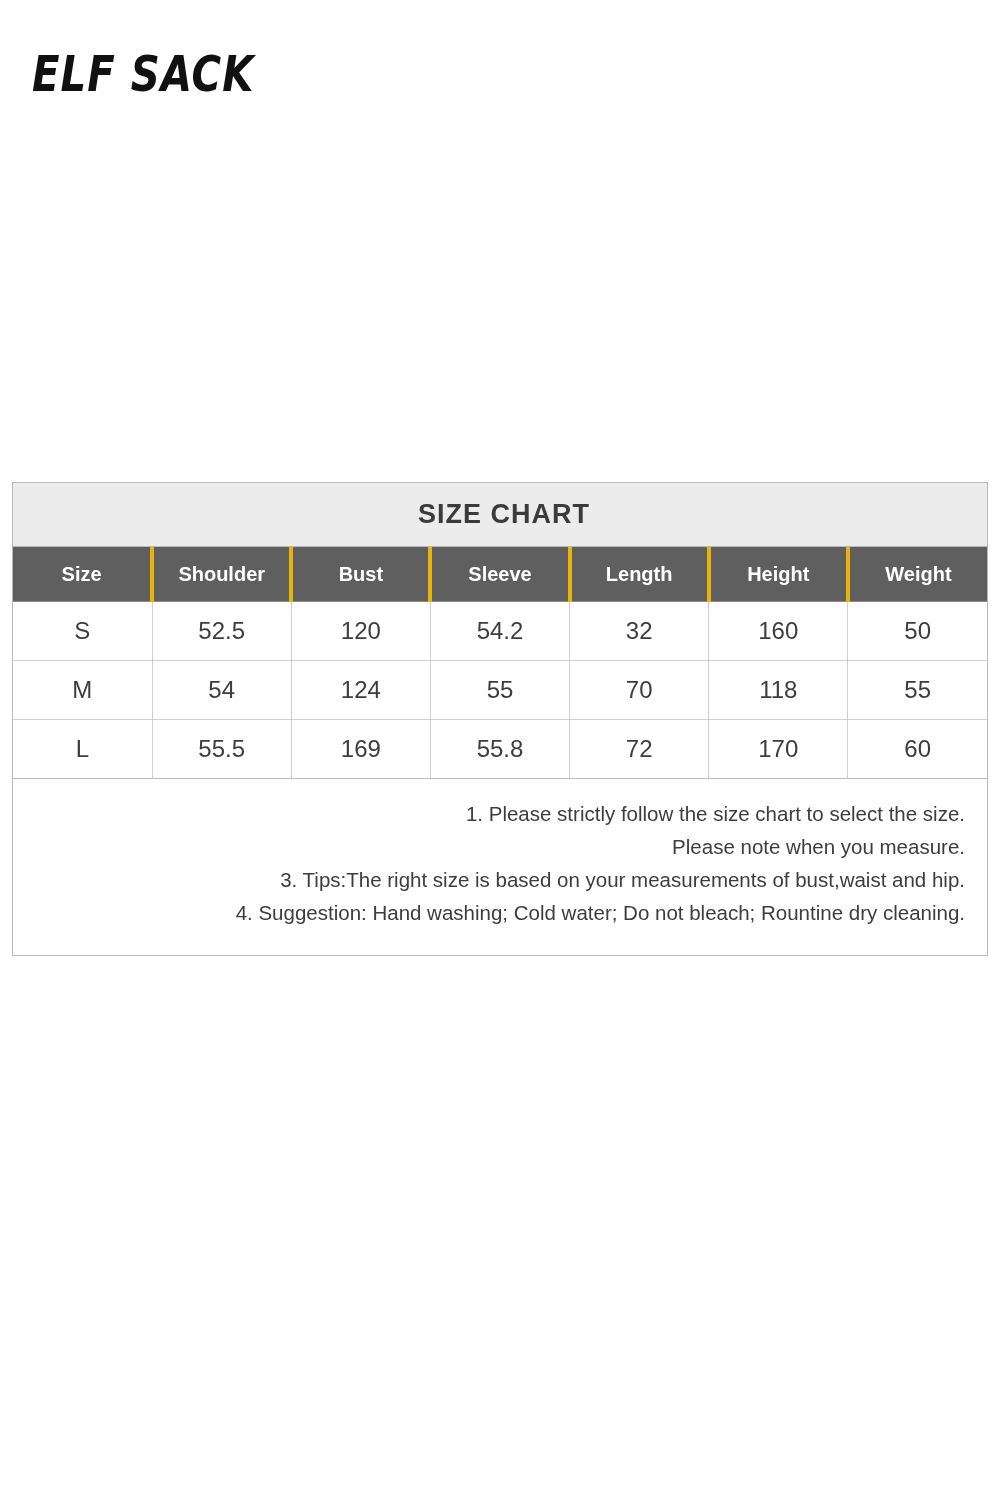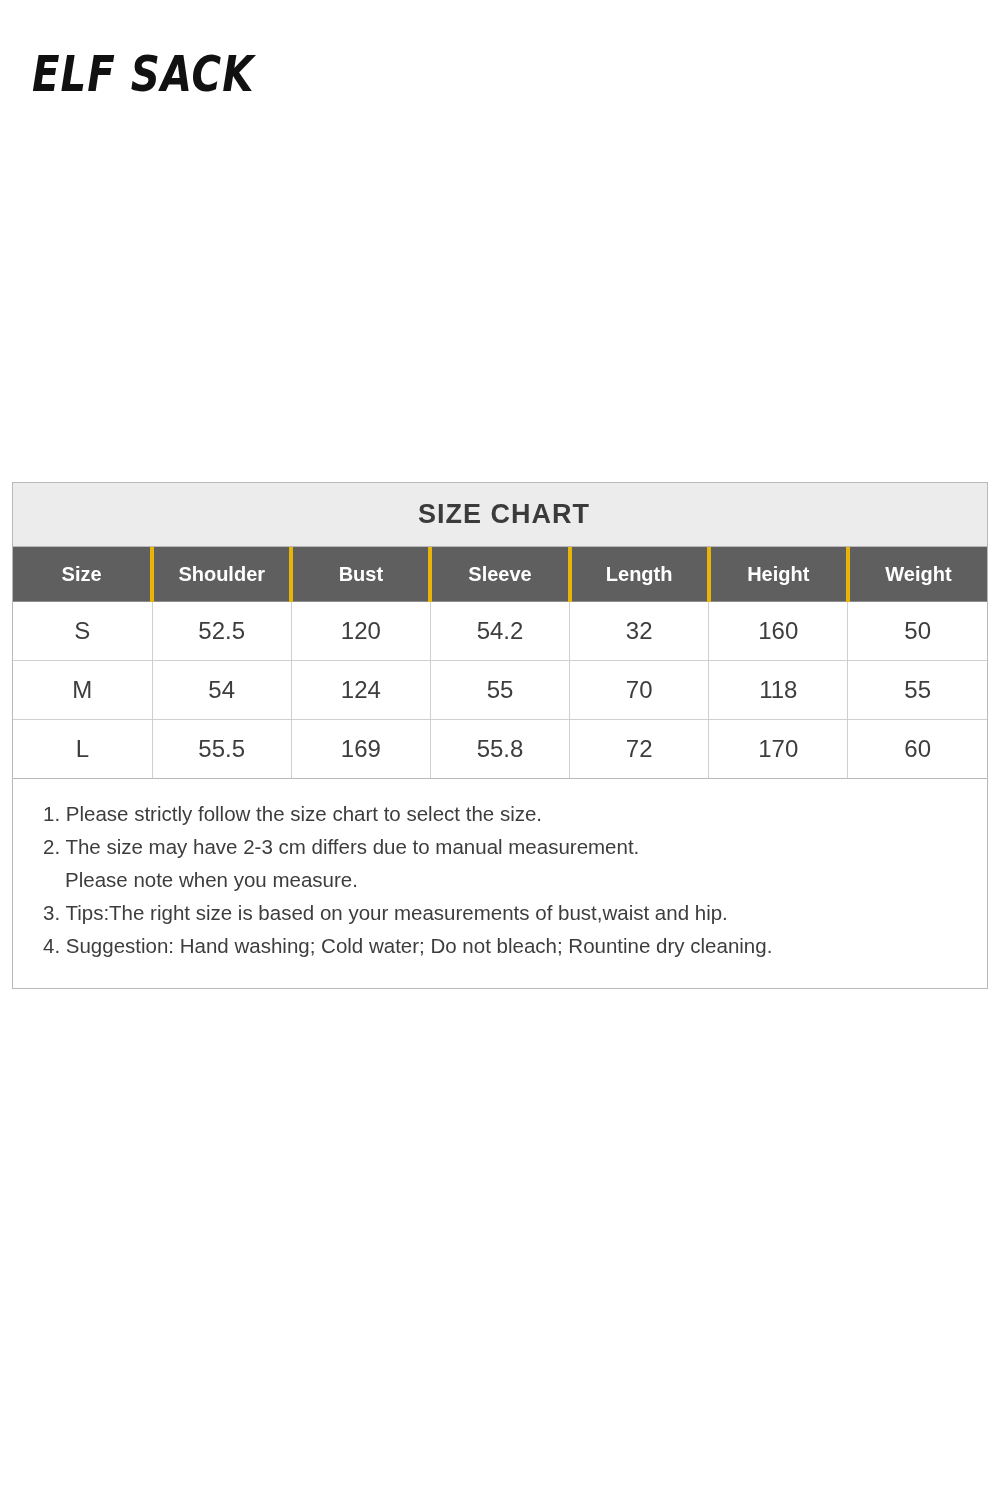--- a/index.html
+++ b/index.html
@@ -94,20 +94,21 @@
     padding: 18px 22px 26px 30px;
     font-size: 20.5px;
     line-height: 33px;
     color: #3d3d3d;
   }
   .note-title {
     margin-bottom: 2px;
   }
   .note-line {
     white-space: pre;
+    text-align: right;
   }
   .note-line.indent {
     padding-left: 22px;
   }
 </style>
 </head>
 <body>
 
 <div class="brand">
   <div class="brand-text">ELF SACK</div>
@@ -155,19 +156,18 @@
         <td>55.8</td>
         <td>72</td>
         <td>170</td>
         <td>60</td>
       </tr>
     </tbody>
   </table>
 
   <div class="note">
     <div class="note-line">1. Please strictly follow the size chart to select the size.</div>
-    <div class="note-line">2. The size may have 2-3 cm differs due to manual measurement.</div>
     <div class="note-line indent">Please note when you measure.</div>
     <div class="note-line">3. Tips:The right size is based on your measurements of bust,waist and hip.</div>
     <div class="note-line">4. Suggestion: Hand washing; Cold water; Do not bleach; Rountine dry cleaning.</div>
   </div>
 
 </div>
 
 </body></html>

